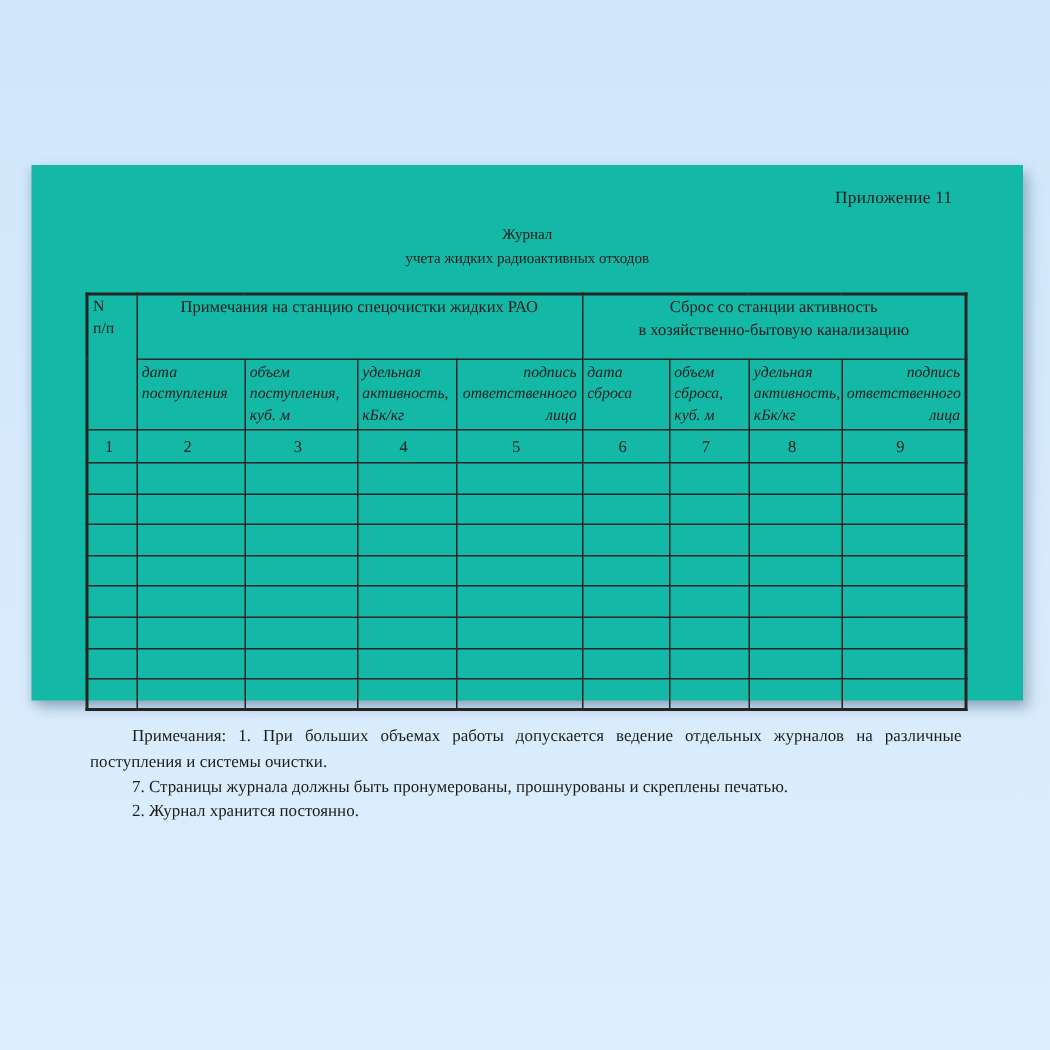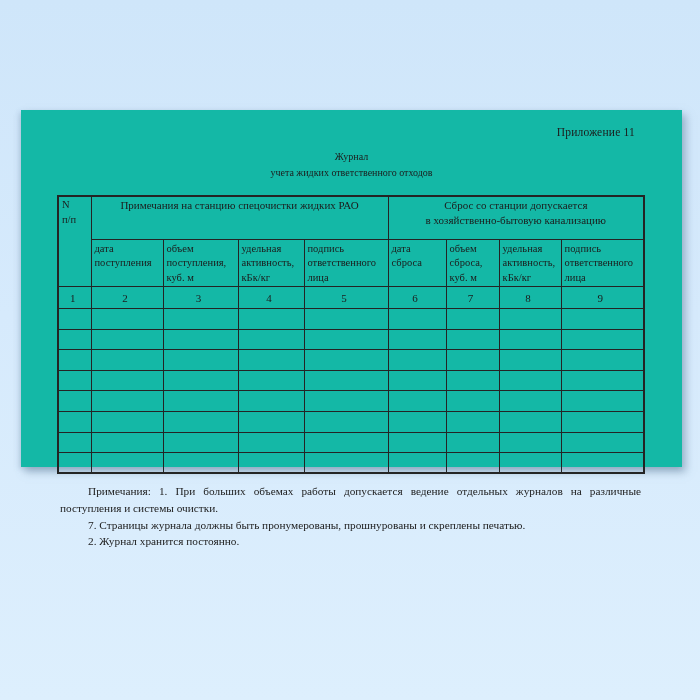--- a/index.html
+++ b/index.html
@@ -32,29 +32,29 @@
   }
   table.journal td {
     border: 1px solid #242424;
     padding: 1px 3px;
     vertical-align: top;
     line-height: 14.5px;
     white-space: pre-line;
     overflow: hidden;
   }
   tr.group-row { height: 43px; }
-  tr.sub-row { height: 45px; }
+  tr.sub-row { height: 45px; font-style: italic; }
   tr.num-row { height: 22px; }
   tbody.empty tr { height: 20.6px; }
   td.npp { line-height: 16px; padding-top: 2px; }
   td.group {
     text-align: center; padding-top: 2px; line-height: 16.5px; font-size: 11px;
   }
   tr.sub-row td { padding-top: 2px; }
-  td.ctr { text-align: left; }
+  td.ctr { text-align: right; }
   tr.num-row td {
     text-align: center; vertical-align: middle;
     padding: 0 4px 0 0; line-height: 20px; font-size: 11px;
   }
   .notes {
     position: absolute; left: 39px; top: 373px; width: 581px;
     font-size: 11.3px; line-height: 16.8px;
   }
   .notes p { margin: 0; text-indent: 28px; }
   .notes p.p1 { text-indent: 0; }
@@ -68,41 +68,41 @@
 </style>
 </head>
 <body>
 
 <div class="page">
 
   <div class="appendix">Приложение 11</div>
 
   <div class="title">
     <div>Журнал</div>
-    <div>учета жидких ответственного отходов</div>
+    <div>учета жидких радиоактивных отходов</div>
   </div>
 
   <table class="journal">
     <colgroup>
       <col style="width:33px">
         <col style="width:72px">
         <col style="width:75px">
       <col style="width:66px">
         <col style="width:84px">
         <col style="width:58px">
       <col style="width:53px">
         <col style="width:62px">
         <col style="width:83px">
     </colgroup>
     <thead>
       <tr class="group-row">
         <td rowspan="2" class="npp">N
 п/п</td>
         <td colspan="4" class="group">Примечания на станцию спецочистки жидких РАО</td>
-        <td colspan="4" class="group">Сброс со станции допускается
+        <td colspan="4" class="group">Сброс со станции активность
 в хозяйственно-бытовую канализацию</td>
       </tr>
       <tr class="sub-row">
         <td>дата
 поступления</td>
         <td>объем
 поступления,
 куб. м</td>
         <td>удельная
 активность,

